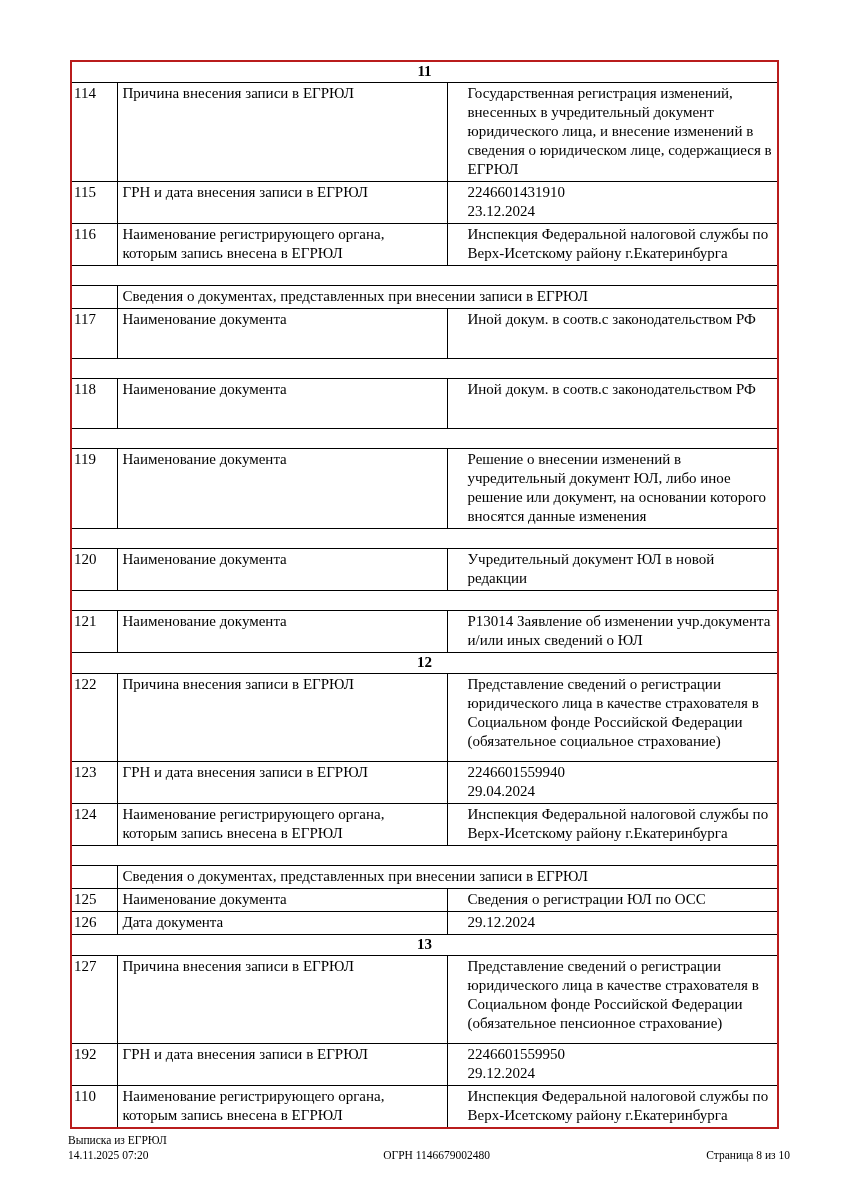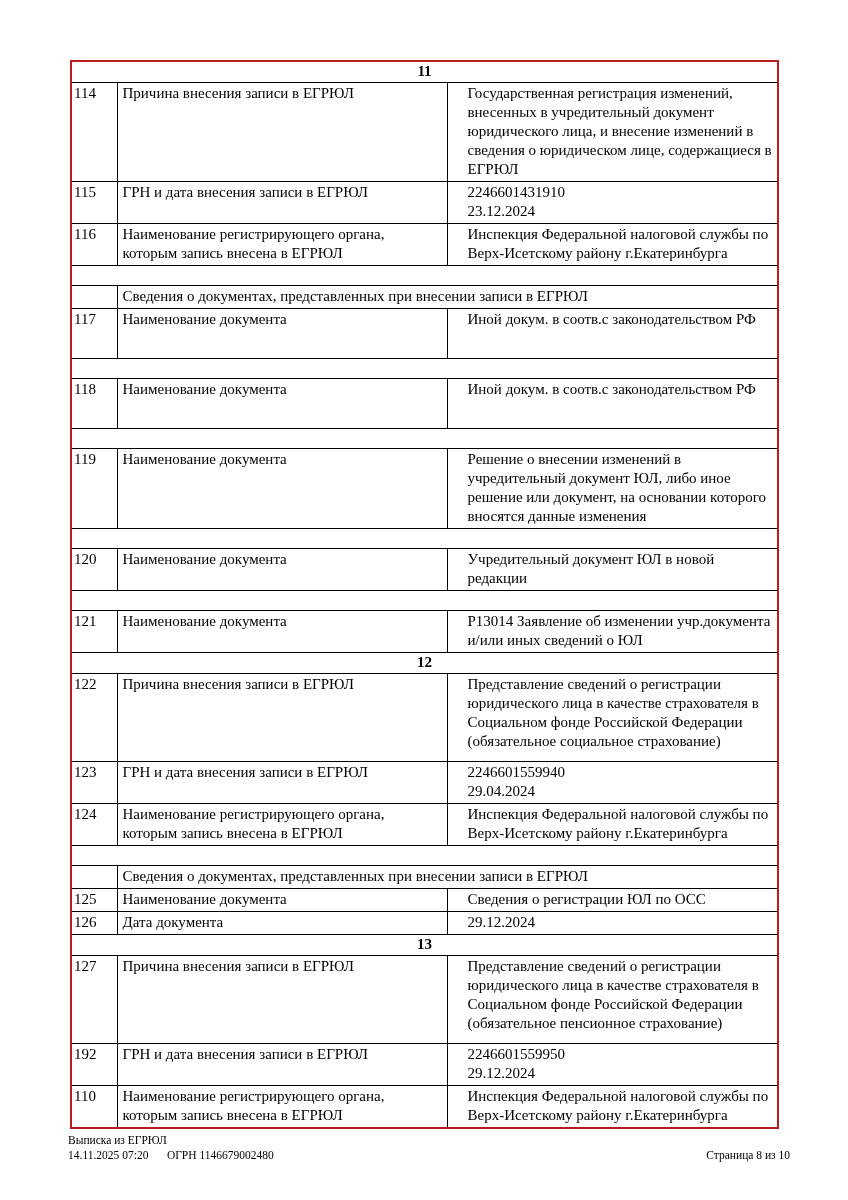--- a/index.html
+++ b/index.html
@@ -65,21 +65,21 @@
     right: 58px;
     top: 1132px;
     display: flex;
     justify-content: space-between;
     align-items: flex-end;
     font-size: 11.5px;
     font-weight: normal;
     line-height: 1.3;
   }
   .footer .f-left { text-align: left; }
-  .footer .f-center { flex: 1; }
+  .footer .f-center { text-align: center; flex: 1; }
   .footer .f-right { text-align: right; margin-top: 16px; }
 </style>
 </head>
 <body>
 
 <table class="doc-table">
   <colgroup>
     <col style="width:46px">
     <col style="width:330px">
     <col style="width:331px">

